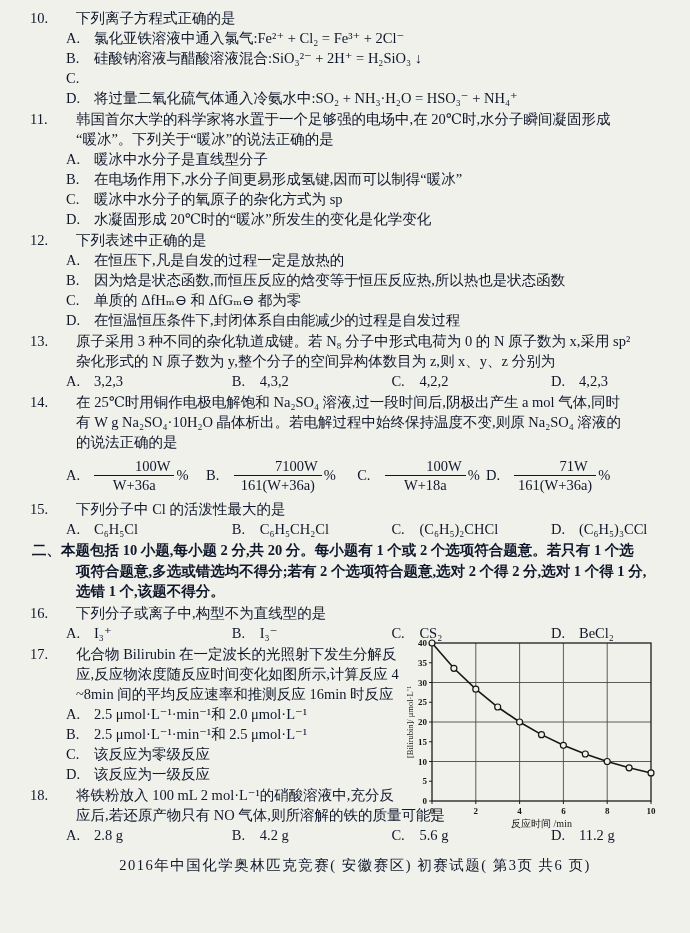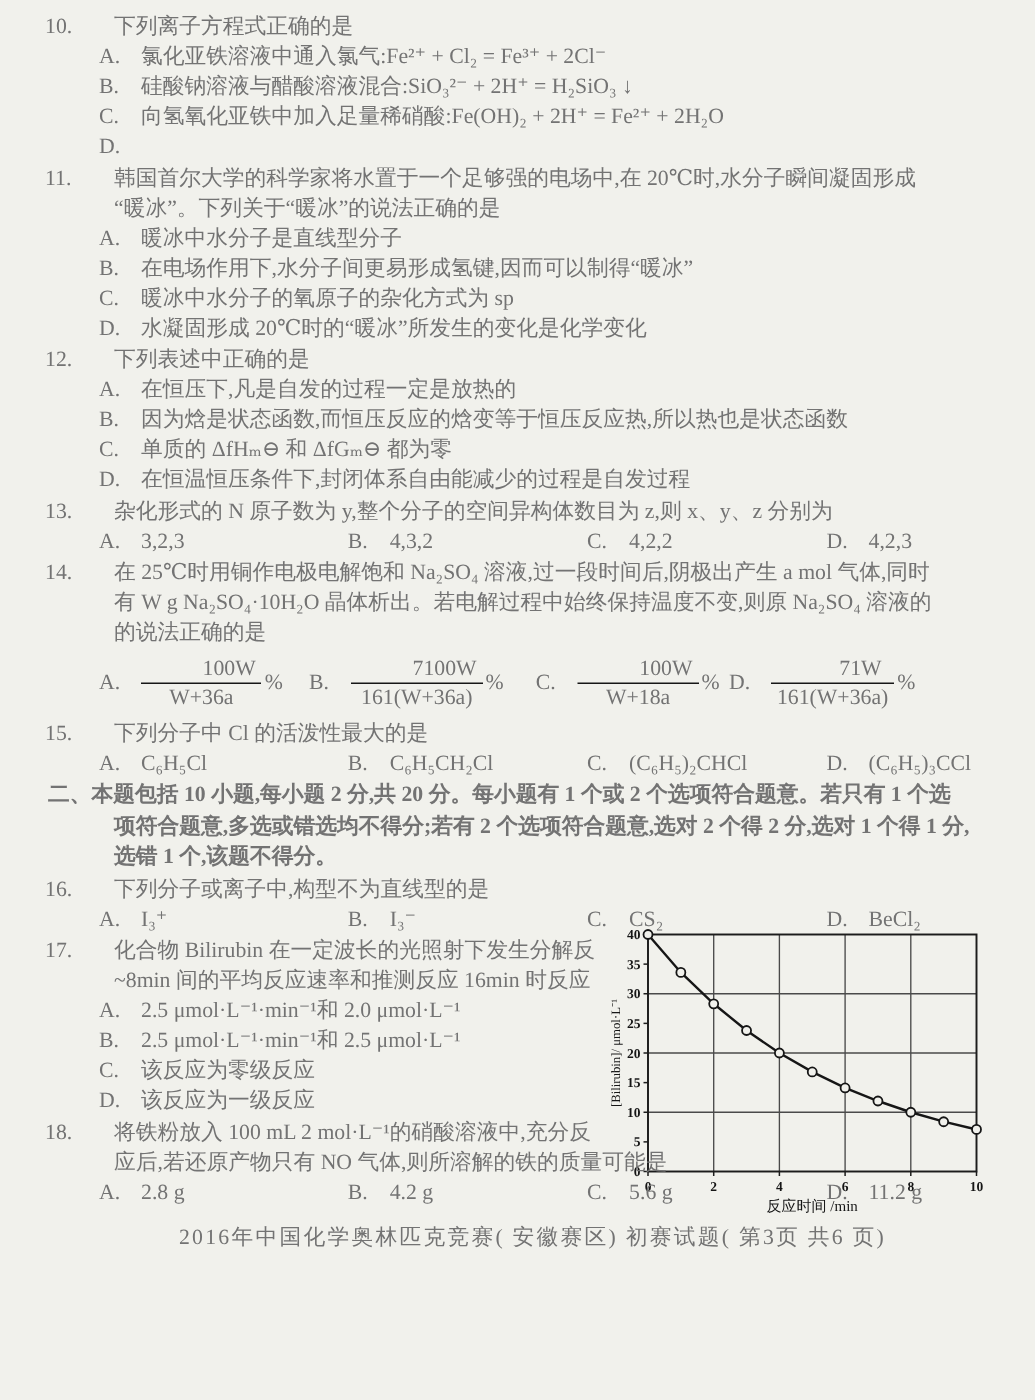--- a/index.html
+++ b/index.html
@@ -1,17 +1,17 @@
 <!DOCTYPE html>
 <html><head>
 <meta charset="utf-8">
 <style>
   html,body{margin:0;padding:0;background:#dddddad8;}
   .page{position:relative;width:690px;height:933px;background:#f1f1ec;overflow:hidden;
-        font-family:"Liberation Serif","DejaVu Serif",serif;color:#737373;font-size:14.5px;}
+        font-family:"Liberation Serif","DejaVu Serif",serif;color:#0f172a;font-size:14.5px;}
   .content{padding:8px 10px 0 30px;}
   .q{position:relative;padding-left:32px;margin-bottom:1px;}
   .qnum{position:absolute;left:0;top:0;width:30px;line-height:20px;}
   .ln{line-height:20px;white-space:nowrap;margin-left:14px;}
   .opt{display:flex;line-height:20px;margin-left:4px;white-space:nowrap;}
   .olabel{flex:none;width:28px;}
   .optrow{display:flex;margin-left:4px;line-height:20px;}
   .optrow .cell{display:flex;white-space:nowrap;}
   .optrow .c1{flex:0 0 27%;}
   .optrow .c2{flex:0 0 26%;}
@@ -48,24 +48,24 @@
       <div class="opt">
           <span class="olabel">A.</span>
           <span>氯化亚铁溶液中通入氯气:Fe²⁺ + Cl₂ = Fe³⁺ + 2Cl⁻</span>
         </div>
       <div class="opt">
           <span class="olabel">B.</span>
           <span>硅酸钠溶液与醋酸溶液混合:SiO₃²⁻ + 2H⁺ = H₂SiO₃ ↓</span>
         </div>
       <div class="opt">
           <span class="olabel">C.</span>
-          <span>向氢氧化亚铁中加入足量稀硝酸:Fe(OH)₂ + 2H⁺ = Fe²⁺ + 2H₂O</span>
         </div>
       <div class="opt">
           <span class="olabel">D.</span>
+          <span>将过量二氧化硫气体通入冷氨水中:SO₂ + NH₃·H₂O = HSO₃⁻ + NH₄⁺</span>
         </div>
     </div>
 
     <div class="q">
       <span class="qnum">11.</span>
       <div class="ln">韩国首尔大学的科学家将水置于一个足够强的电场中,在 20℃时,水分子瞬间凝固形成</div>
       <div class="ln">“暖冰”。下列关于“暖冰”的说法正确的是</div>
       <div class="opt">
           <span class="olabel">A.</span>
           <span>暖冰中水分子是直线型分子</span>
@@ -100,20 +100,21 @@
           <span>单质的 ΔfHₘ⊖ 和 ΔfGₘ⊖ 都为零</span>
         </div>
       <div class="opt">
           <span class="olabel">D.</span>
           <span>在恒温恒压条件下,封闭体系自由能减少的过程是自发过程</span>
         </div>
     </div>
 
     <div class="q">
       <span class="qnum">13.</span>
+      <div class="ln">原子采用 3 种不同的杂化轨道成键。若 N₈ 分子中形式电荷为 0 的 N 原子数为 x,采用 sp²</div>
       <div class="ln">杂化形式的 N 原子数为 y,整个分子的空间异构体数目为 z,则 x、y、z 分别为</div>
       <div class="optrow">
         <div class="cell c1">
             <span class="olabel">A.</span>
             <span>3,2,3</span>
           </div>
         <div class="cell c2">
             <span class="olabel">B.</span>
             <span>4,3,2</span>
           </div>
@@ -218,20 +219,21 @@
             <span class="olabel">D.</span>
             <span>BeCl₂</span>
           </div>
       </div>
     </div>
 
     <div class="wrap17">
       <div class="q q17">
         <span class="qnum">17.</span>
         <div class="ln">化合物 Bilirubin 在一定波长的光照射下发生分解反</div>
+        <div class="ln">应,反应物浓度随反应时间变化如图所示,计算反应 4</div>
         <div class="ln">~8min 间的平均反应速率和推测反应 16min 时反应</div>
         <div class="opt">
             <span class="olabel">A.</span>
             <span>2.5 μmol·L⁻¹·min⁻¹和 2.0 μmol·L⁻¹</span>
           </div>
         <div class="opt">
             <span class="olabel">B.</span>
             <span>2.5 μmol·L⁻¹·min⁻¹和 2.5 μmol·L⁻¹</span>
           </div>
         <div class="opt">

